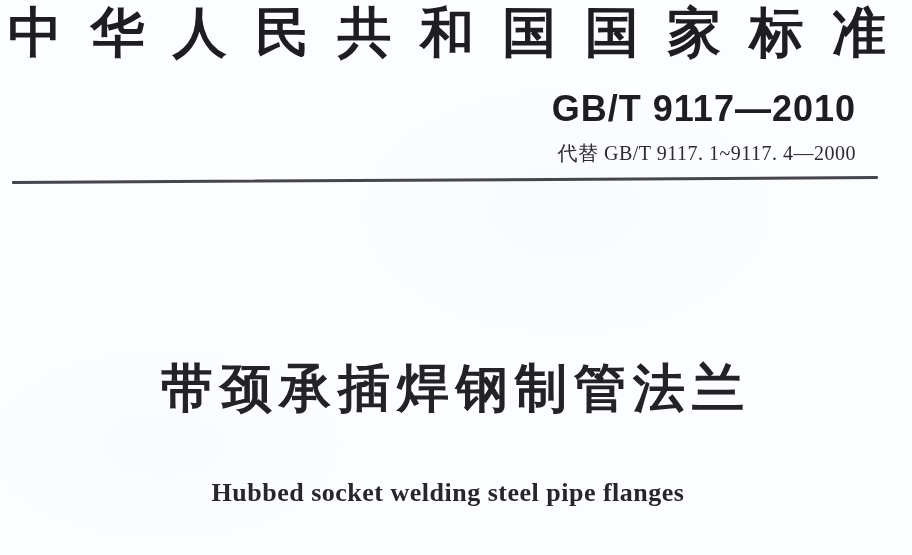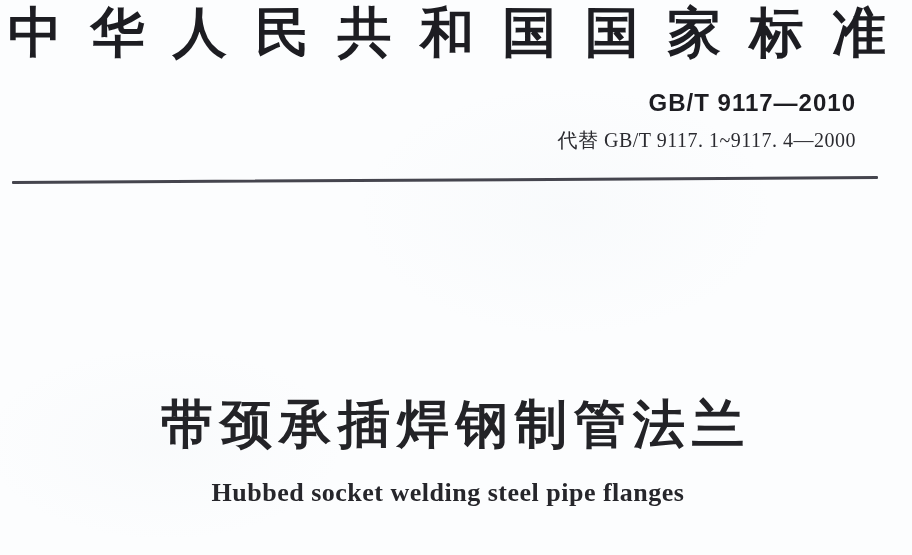--- a/index.html
+++ b/index.html
@@ -39,21 +39,21 @@
   }
   
   .std-block{
     position:absolute;
     top:90px;right:56px;
     text-align:right;
   }
   .std-code{
     font-family:"Liberation Sans","DejaVu Sans",sans-serif;
     font-weight:700;
-    font-size:24px;
+    font-size:36px;
     line-height:1.05;
     letter-spacing:1px;
     color:var(--ink);
   }
   .std-replaces{
     margin-top:14px;
     font-family:"Liberation Serif","DejaVu Serif",serif;
     font-weight:400;
     font-size:20px;
     line-height:1.1;
@@ -66,21 +66,21 @@
     top:181px;left:12px;
     width:866px;height:3px;
     background:var(--rule);
     transform:rotate(-0.33deg);
     transform-origin:left center;
     border-radius:1px;
   }
   
   .cn-title{
     position:absolute;
-    top:398px;left:0;
+    top:362px;left:0;
     width:100%;
     margin:0;
     text-align:center;
     font-family:"Liberation Sans","DejaVu Sans",sans-serif;
     font-weight:700;
     font-size:52px;
     line-height:1;
     letter-spacing:7px;
     color:#232327;
     white-space:nowrap;

